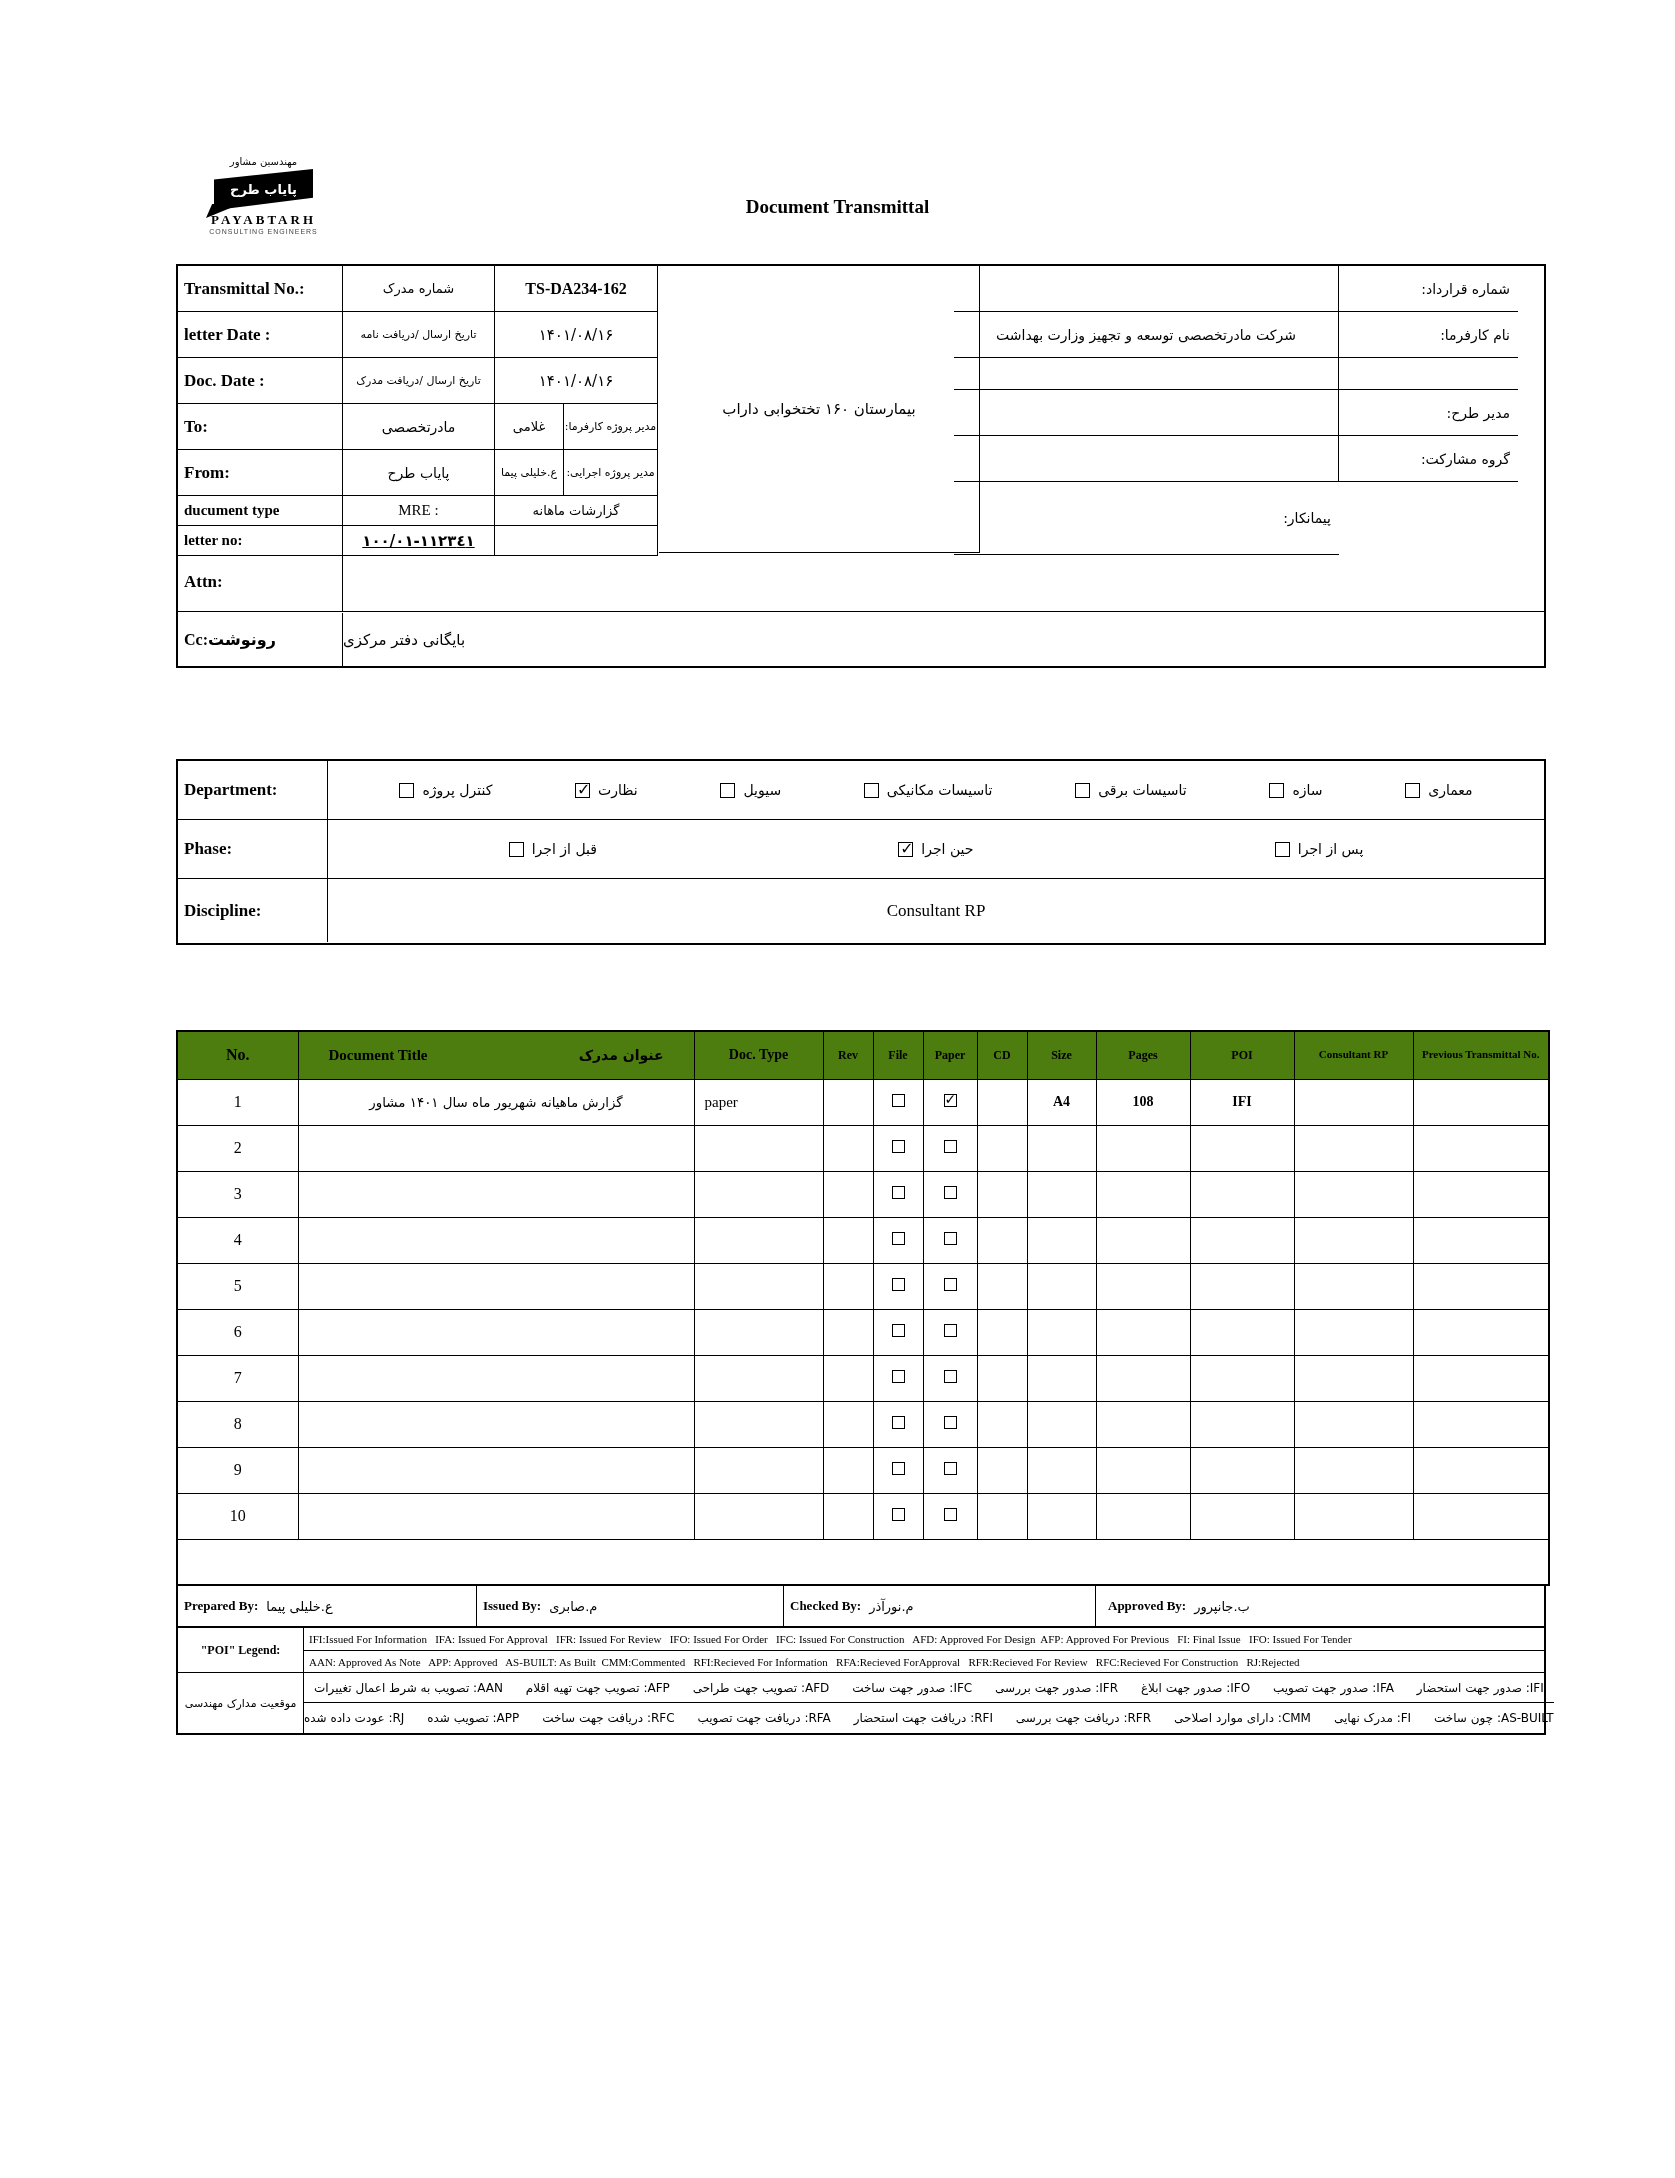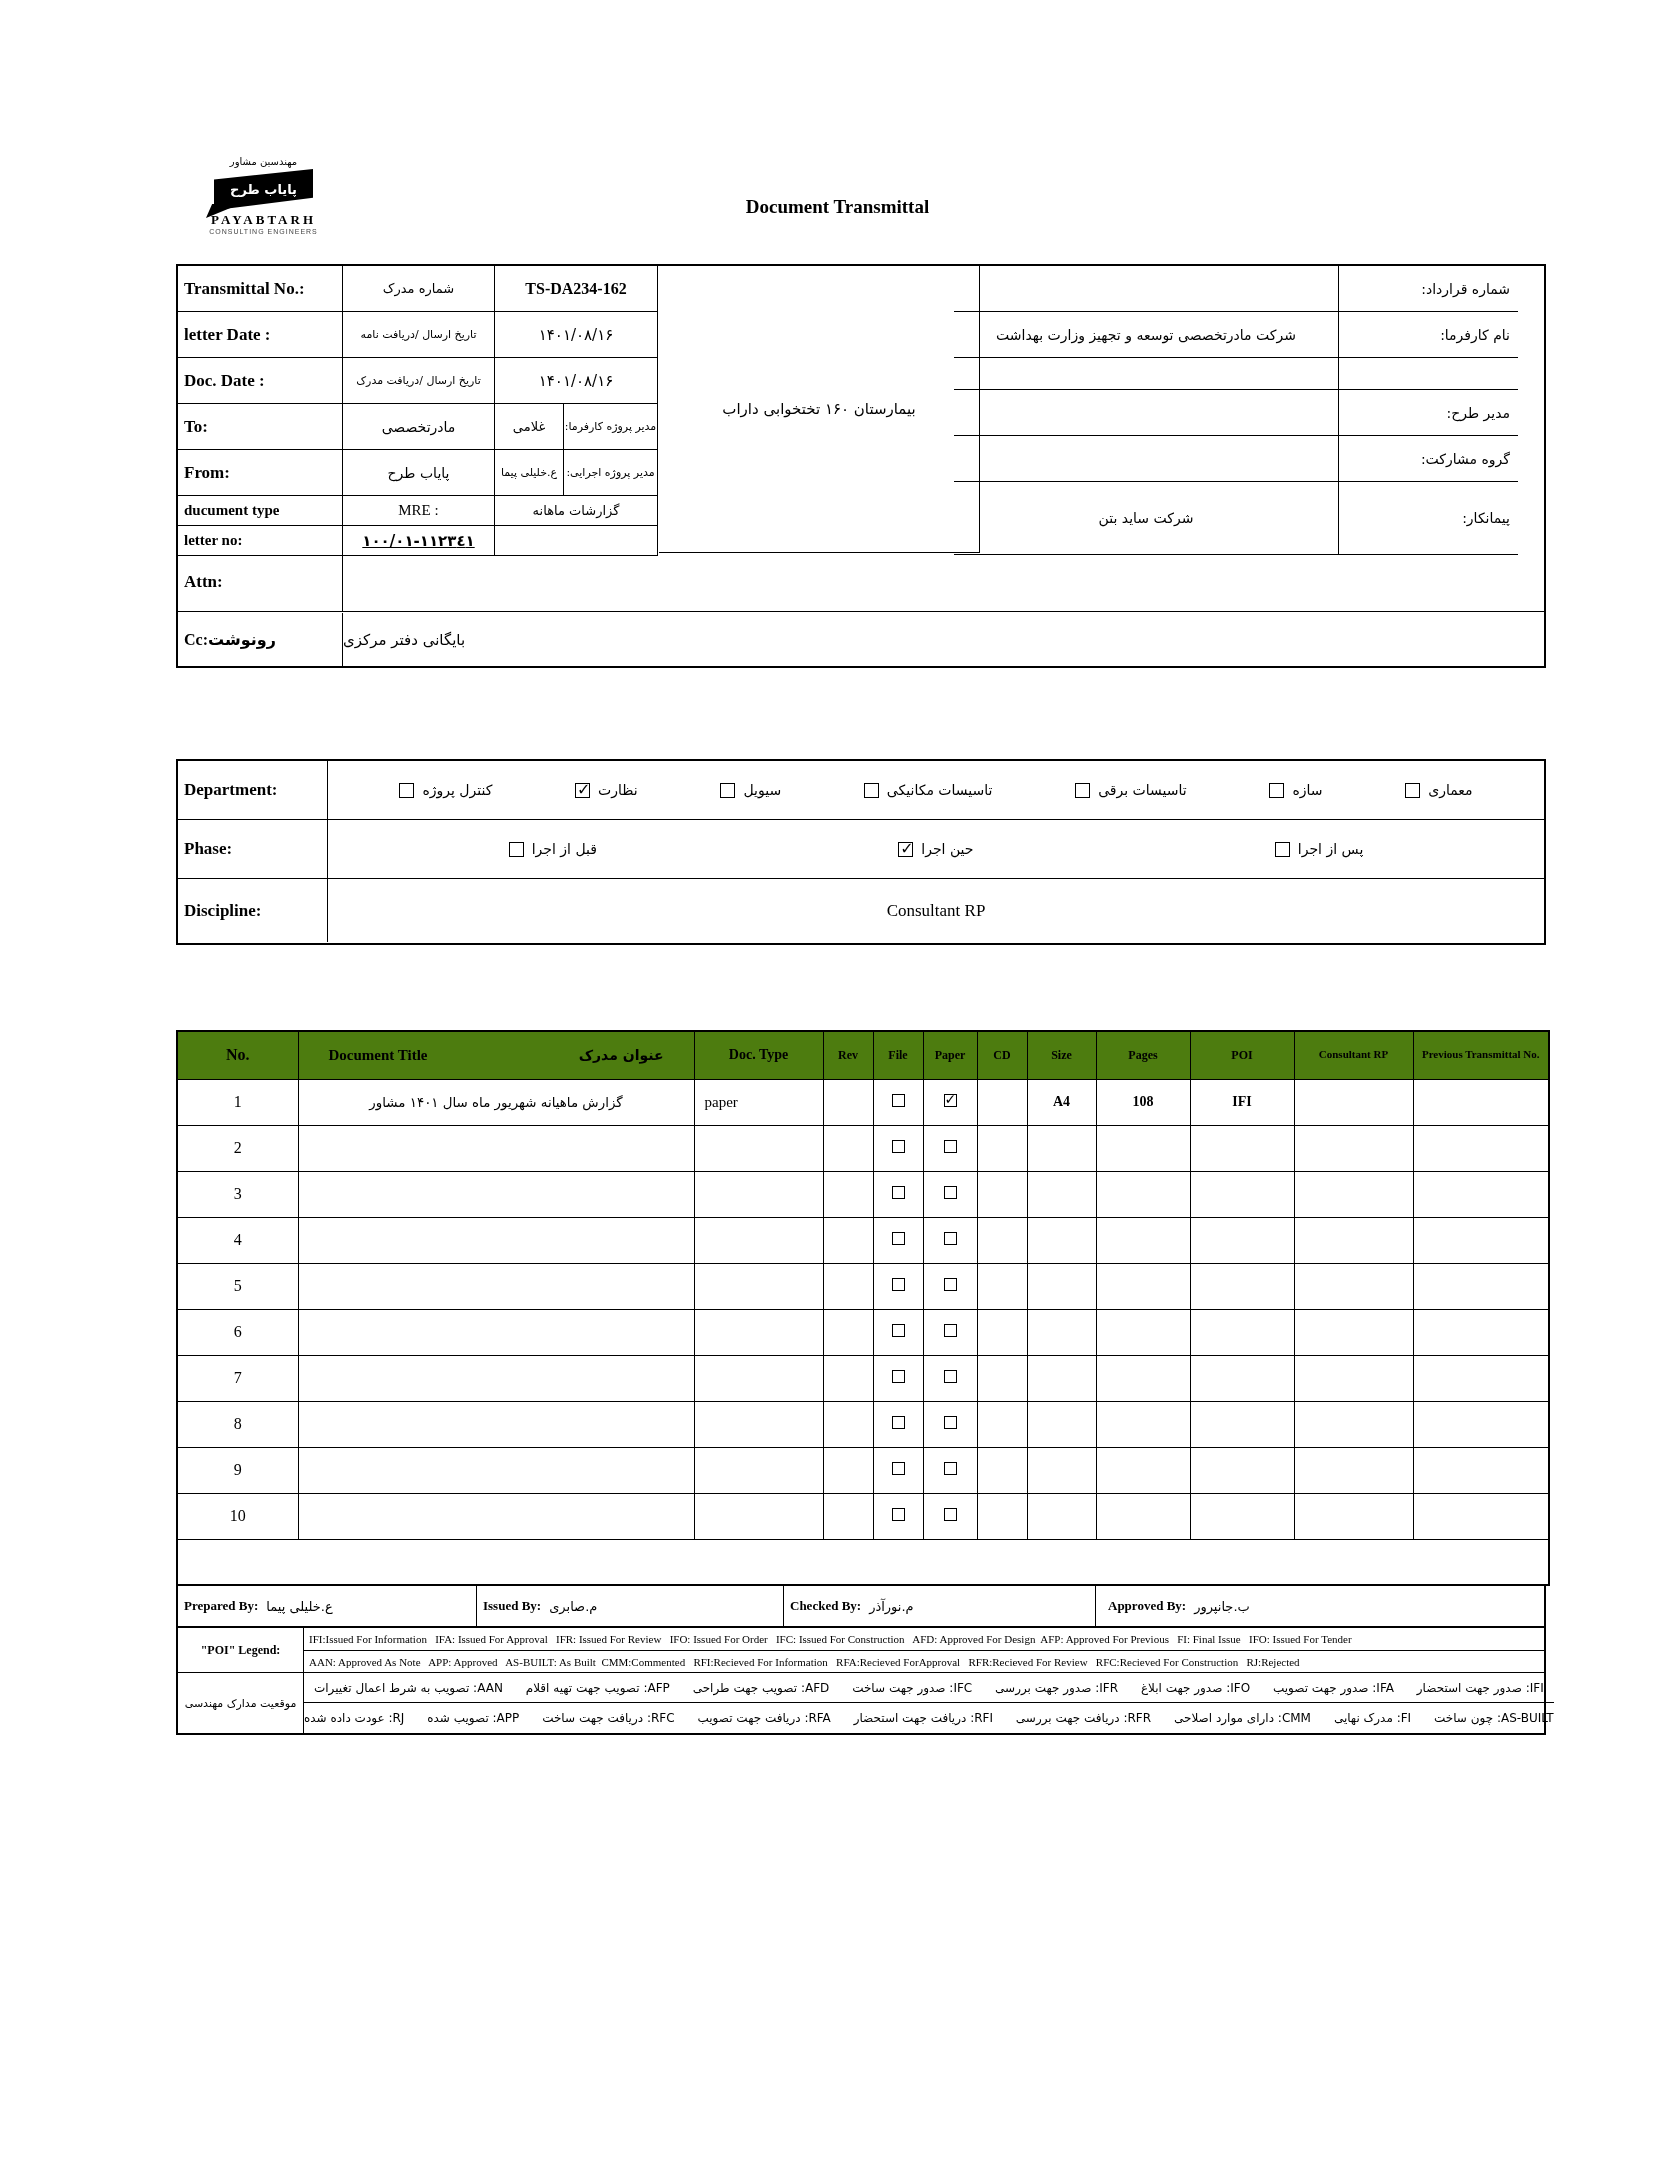--- a/index.html
+++ b/index.html
@@ -177,21 +177,20 @@
 
       <div class="cell br bb"></div>
       <div class="cell bb"></div>
 
       <div class="cell br bb"></div>
       <div class="cell bb r-label" dir="rtl">مدیر طرح:</div>
 
       <div class="cell br bb"></div>
       <div class="cell bb r-label" dir="rtl">گروه مشارکت:</div>
 
-      <div class="cell br bb center fa-md" dir="rtl">شرکت ساید بتن</div>
       <div class="cell bb r-label" dir="rtl">پیمانکار:</div>
     </div>
 
     <div class="t1-attn">
       <div class="cell br bb en-label">Attn:</div>
       <div class="cell bb"></div>
     </div>
 
     <div class="t1-cc">
       <div class="cell br en-label" style="font-size:16px;">Cc:رونوشت</div>

